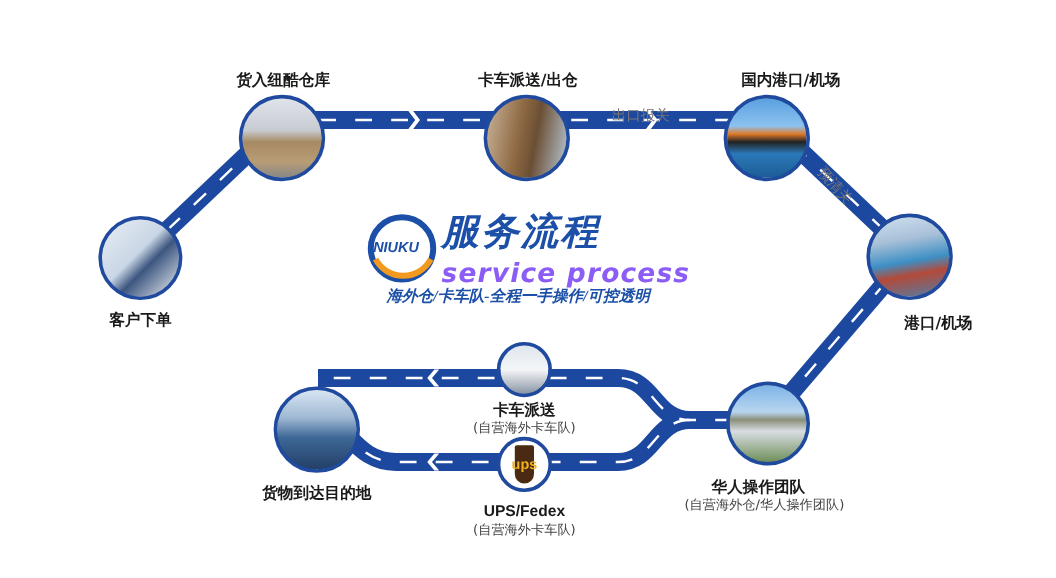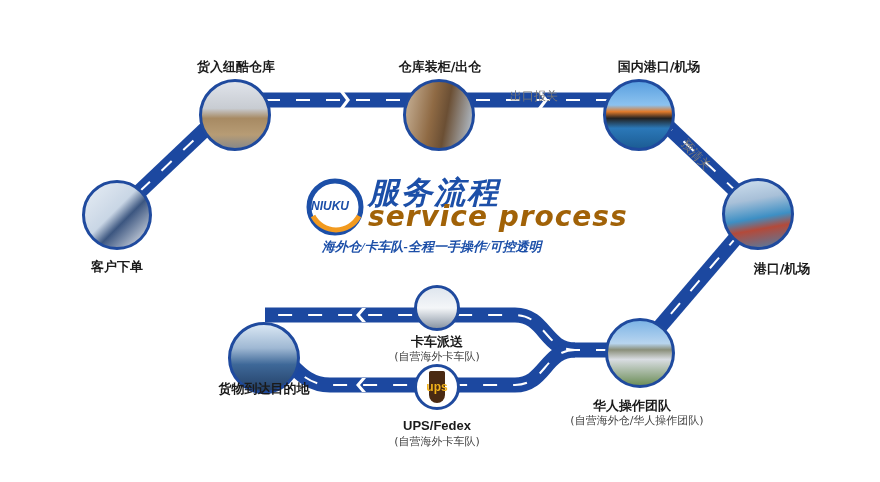--- a/index.html
+++ b/index.html
@@ -4,21 +4,21 @@
 <style>
   html,body{margin:0;padding:0;background:#fff;}
   body{width:880px;height:482px;position:relative;overflow:hidden;font-family:"DejaVu Sans","Liberation Sans",sans-serif;}
   svg.road{position:absolute;left:0;top:0;}
   .node{position:absolute;border-radius:50%;border:3px solid #1f4a9e;box-sizing:border-box;overflow:hidden;}
   .lbl{position:absolute;font-size:13px;font-weight:bold;color:#1a1a1a;white-space:nowrap;text-align:center;transform:translateX(-50%);}
   .sub{position:absolute;font-size:11px;color:#444;white-space:nowrap;transform:translateX(-50%);}
   .road-lbl{position:absolute;font-size:12px;color:#777;white-space:nowrap;}
   .brand{position:absolute;left:305px;top:178px;}
   .title-cn{position:absolute;left:368px;top:172px;font-size:31px;font-weight:bold;font-style:italic;color:#1c4fa8;letter-spacing:2px;white-space:nowrap;}
-  .title-en{position:absolute;left:368px;top:200px;font-size:28px;font-weight:bold;font-style:italic;color:#a16207;letter-spacing:1px;white-space:nowrap;}
+  .title-en{position:absolute;left:368px;top:216px;font-size:22px;font-weight:bold;font-style:italic;color:#8b5cf6;letter-spacing:1px;white-space:nowrap;}
   .slogan{position:absolute;left:322px;top:238px;font-size:13px;font-weight:bold;font-style:italic;color:#1c4fa8;white-space:nowrap;font-family:Liberation Serif, serif;}
 </style>
 </head>
 <body>
 
 <svg class="road" width="880" height="482">
   <g fill="none" stroke="#1c48a0" stroke-width="15" stroke-linecap="butt" stroke-linejoin="round">
     <path d="M118 212 L236 100"></path>
     <path d="M236 100 L640 100"></path>
     <path d="M640 100 L758 212"></path>
@@ -43,21 +43,21 @@
   </g>
 </svg>
 
 <div class="node" style="left:82px;top:180px;width:70px;height:70px;background:linear-gradient(135deg,#e8eef5 0%,#c9d6e5 45%,#3c5680 60%,#f1f3f6 100%);"></div>
 <div class="lbl" style="left:117px;top:258px;">客户下单</div>
 
 <div class="node" style="left:199px;top:79px;width:72px;height:72px;background:linear-gradient(180deg,#dfe3ea 0%,#c8ccd2 40%,#a78a63 55%,#b79c75 80%,#888 100%);"></div>
 <div class="lbl" style="left:236px;top:58px;">货入纽酷仓库</div>
 
 <div class="node" style="left:403px;top:79px;width:72px;height:72px;background:linear-gradient(100deg,#c9b49a 0%,#8f6a44 40%,#6b4f34 60%,#b8c7d6 100%);"></div>
-<div class="lbl" style="left:440px;top:58px;">仓库装柜/出仓</div>
+<div class="lbl" style="left:440px;top:58px;">卡车派送/出仓</div>
 
 <div class="node" style="left:603px;top:79px;width:72px;height:72px;background:linear-gradient(180deg,#5aa0e0 0%,#8cc2ef 35%,#e07a2a 45%,#222 55%,#2b78b8 70%,#1c5d95 100%);"></div>
 <div class="lbl" style="left:640px;top:58px;padding-left:38px;">国内港口/机场</div>
 
 <div class="road-lbl" style="left:510px;top:88px;">出口报关</div>
 <div class="road-lbl" style="left:690px;top:136px;transform:rotate(48deg);transform-origin:left top;">预清关</div>
 
 <div class="node" style="left:722px;top:178px;width:72px;height:72px;background:linear-gradient(170deg,#cfe0ef 0%,#a8c0d8 30%,#3d8fc4 55%,#b34a3a 70%,#4e7fa8 100%);"></div>
 <div class="lbl" style="left:782px;top:260px;">港口/机场</div>
 
@@ -71,21 +71,21 @@
 
 <div class="node" style="left:414px;top:364px;width:46px;height:46px;background:#fff;border-color:#1f4a9e;display:flex;align-items:center;justify-content:center;">
   <div style="width:16px;height:32px;background:#4a2a12;border-radius:3px 3px 14px 14px;display:flex;align-items:center;justify-content:center;">
     <span style="color:#f2b21b;font-weight:bold;font-size:12px;font-family:'Liberation Sans',sans-serif;">ups</span>
   </div>
 </div>
 <div class="lbl" style="left:437px;top:418px;font-family:'Liberation Sans',sans-serif;">UPS/Fedex</div>
 <div class="sub" style="left:437px;top:434px;">(自营海外卡车队)</div>
 
 <div class="node" style="left:228px;top:322px;width:72px;height:72px;background:linear-gradient(180deg,#d8e6f3 0%,#9fb8d3 35%,#3e6898 60%,#233f66 100%);"></div>
-<div class="lbl" style="left:264px;top:380px;">货物到达目的地</div>
+<div class="lbl" style="left:264px;top:402px;">货物到达目的地</div>
 
 <div class="brand">
   <svg width="62" height="58">
     <circle cx="30" cy="29" r="26" fill="#fff" stroke="#1c4fa8" stroke-width="5"></circle>
     <path d="M8 38 A26 26 0 0 0 54 38" fill="none" stroke="#f29a1f" stroke-width="5"></path>
   </svg>
   <span style="position:absolute;left:6px;top:21px;font-size:12px;font-weight:bold;font-style:italic;color:#1c4fa8;font-family:'Liberation Sans',sans-serif;">NIUKU</span>
 </div>
 <div class="title-cn">服务流程</div>
 <div class="title-en">service process</div>

